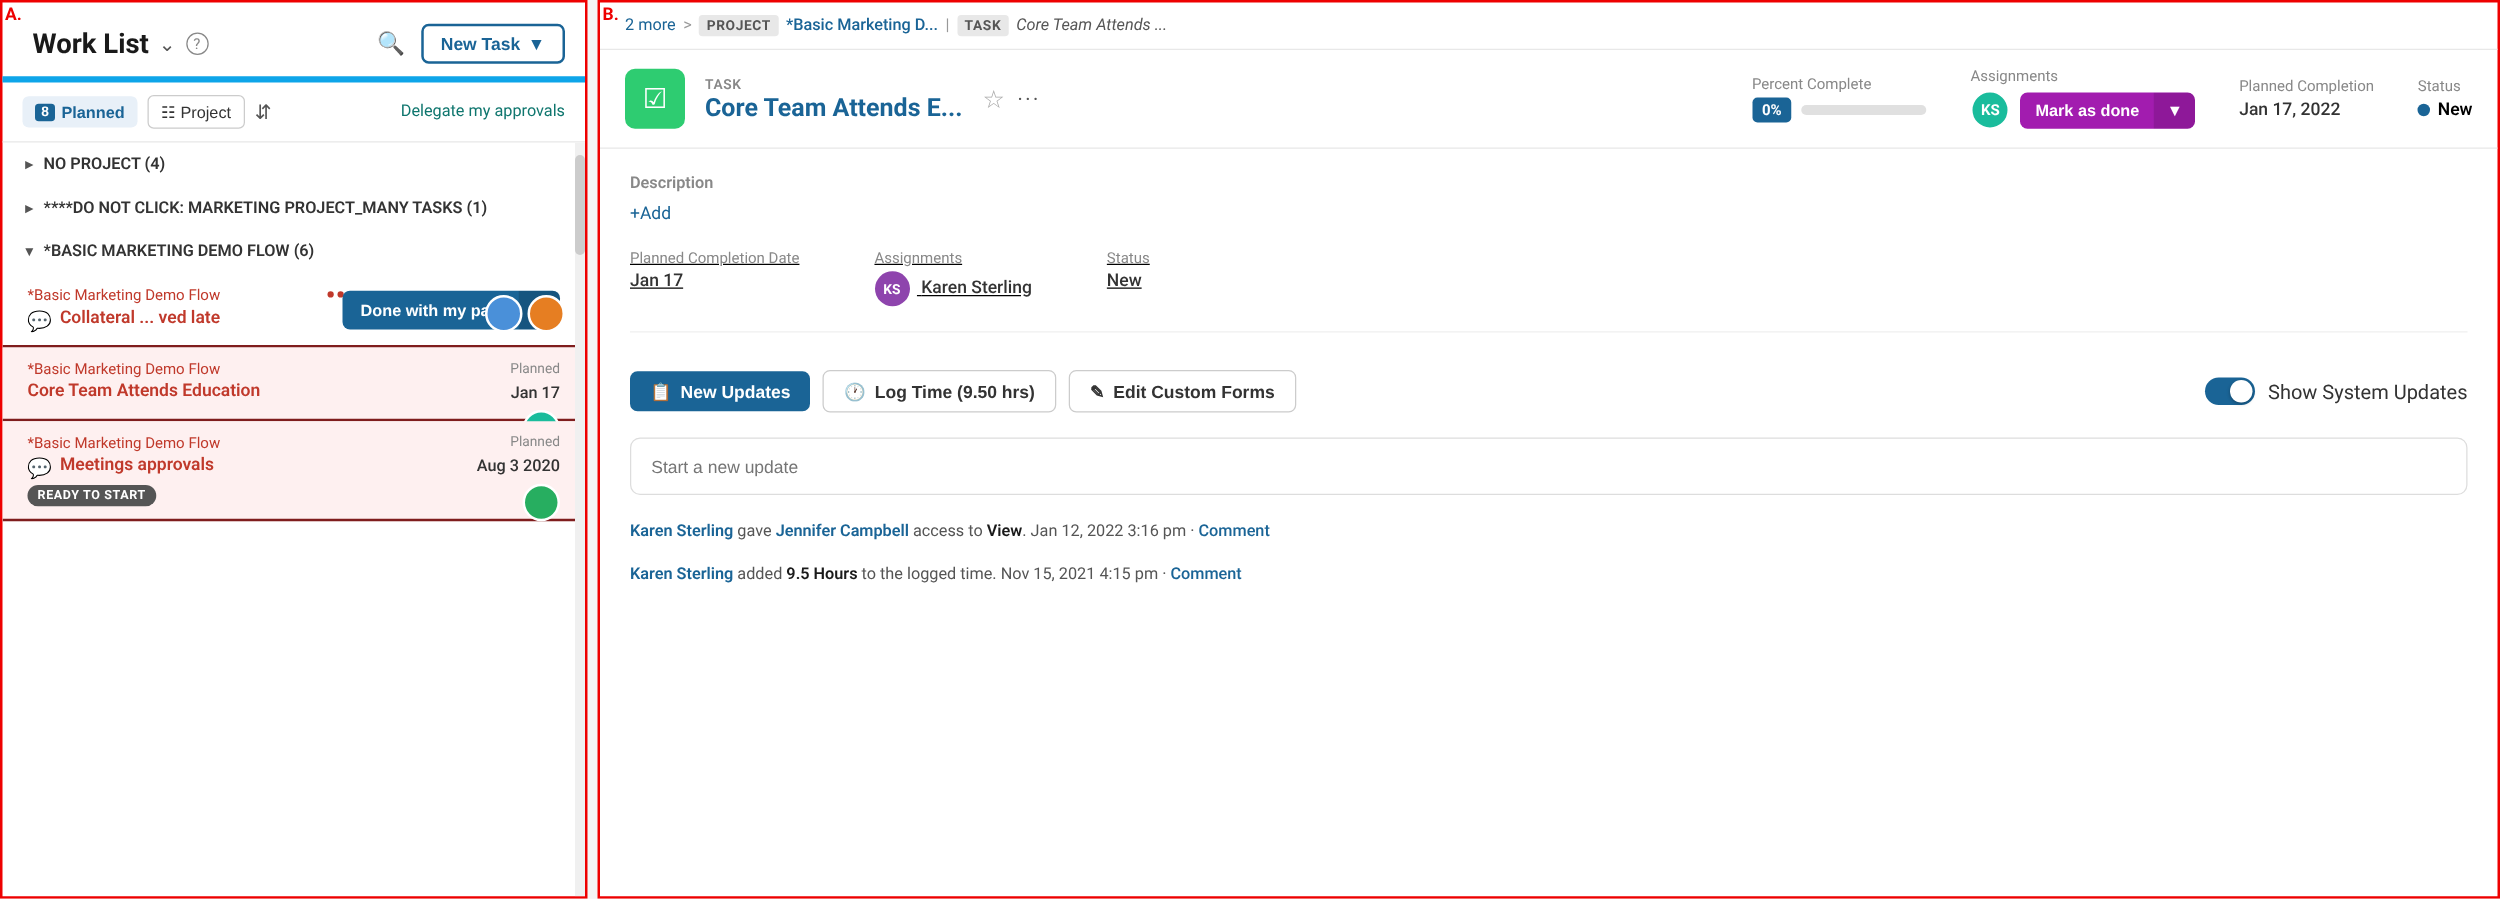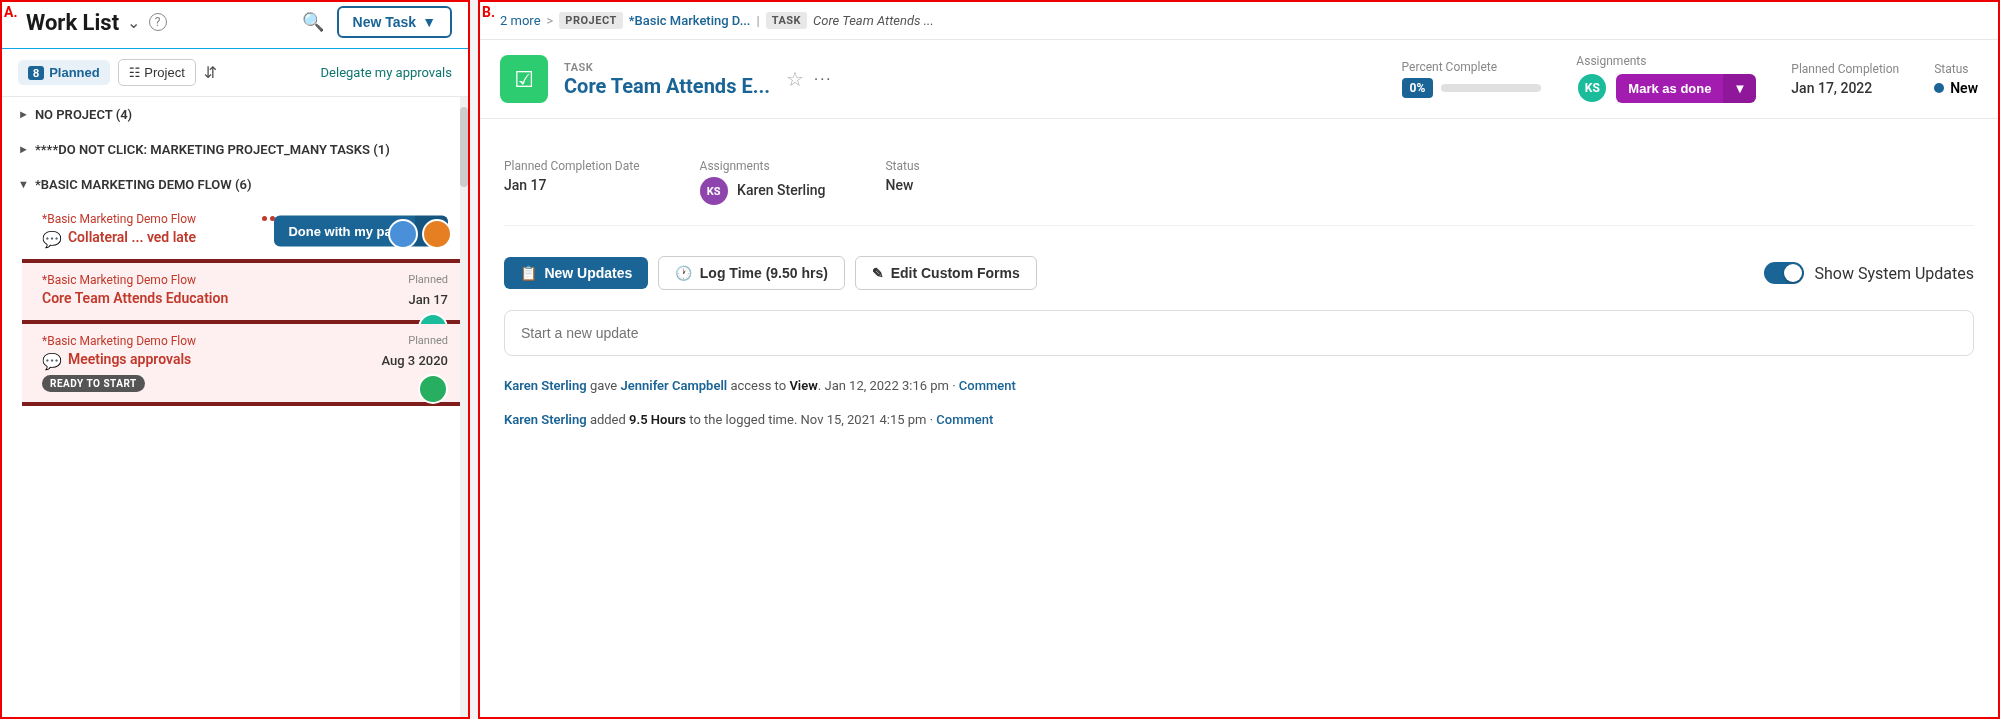--- a/index.html
+++ b/index.html
@@ -22,22 +22,22 @@
       left: 2px;
       font-weight: bold;
       font-size: 14px;
       color: #e00;
       z-index: 10;
     }
 
     .panel-header {
       display: flex;
       align-items: center;
-      padding: 4px 16px 10px 24px;
-      border-bottom: 1px solid #0ea5e9;
+      padding: 17px 16px 10px 24px;
+      border-bottom: 5px solid #0ea5e9;
       gap: 8px;
     }
 
     .panel-title {
       font-size: 22px;
       font-weight: 700;
       color: #1a1a1a;
     }
 
     .title-arrow {
@@ -181,23 +181,22 @@
       cursor: pointer;
     }
 
     .group-header .chevron {
       color: #555;
       font-size: 11px;
     }
 
     .task-item {
       padding: 10px 16px 10px 20px;
-      border-bottom: 4px solid #7f1d1d;
+      border-bottom: 2px solid #7f1d1d;
       position: relative;
-      margin-left: 20px;
     }
 
     .task-item.selected {
       background: #fef0f0;
     }
 
     .task-item.overdue {
       background: #fef0f0;
     }
 
@@ -549,20 +548,21 @@
       font-size: 14px;
       cursor: pointer;
     }
 
     .detail-grid {
       display: flex;
       gap: 60px;
       margin: 20px 0;
       padding-bottom: 20px;
       border-bottom: 1px solid #f0f0f0;
+      text-decoration: underline;
     }
 
     .detail-col {}
 
     .detail-field-label {
       font-size: 12px;
       color: #888;
       margin-bottom: 4px;
     }
 
@@ -850,20 +850,24 @@
           <span class="status-dot"></span>
           <span>New</span>
         </div>
       </div>
     </div>
   </div>
 
   <div class="task-body">
 
     
+    <div>
+      <div class="section-label">Description</div>
+      <span class="add-link">+Add</span>
+    </div>
 
     
     <div class="detail-grid">
       <div class="detail-col">
         <div class="detail-field-label">Planned Completion Date</div>
         <div class="detail-field-value">Jan 17</div>
       </div>
       <div class="detail-col">
         <div class="detail-field-label">Assignments</div>
         <div class="detail-field-value">

